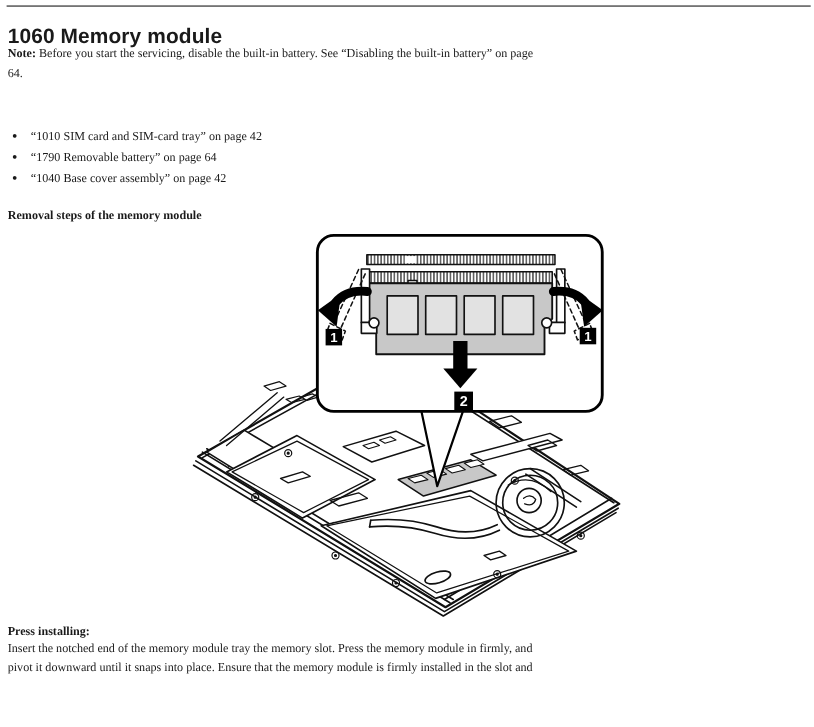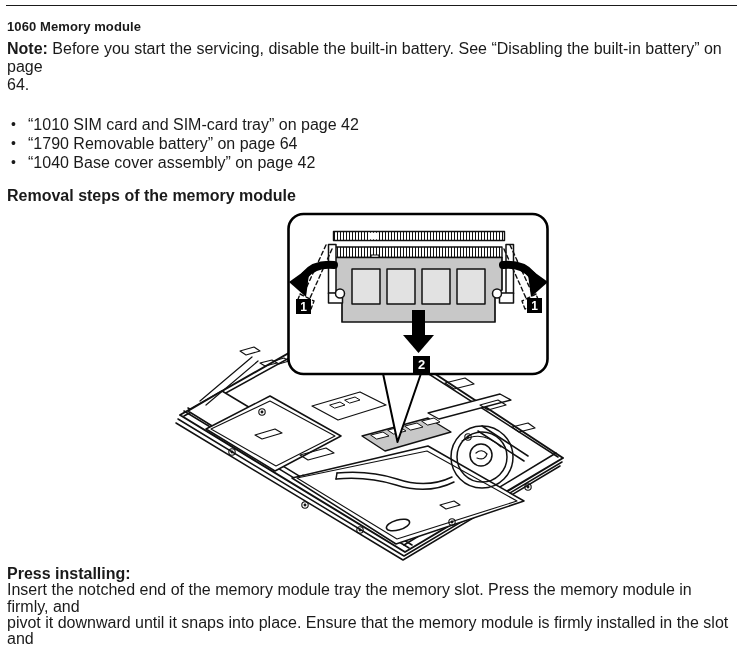--- a/index.html
+++ b/index.html
@@ -1,22 +1,22 @@
 <!DOCTYPE html>
 <html><head>
 <meta charset="utf-8">
 <style>
   html,body{margin:0;padding:0;background:#fff;}
   .page{
     position:relative;width:740px;height:661px;background:#ffffff;overflow:hidden;
     font-family:"Liberation Sans","DejaVu Sans",sans-serif;color:#1a1a1a;
   }
   .rule-top{position:absolute;top:5px;left:6px;width:731px;height:0;border-top:1.8px solid #1a1a1a;}
-  .title{position:absolute;top:10px;left:7px;font-size:13px;font-weight:bold;letter-spacing:.1px;}
-  .body-text{font-size:16px;}
+  .title{position:absolute;top:10px;left:7px;font-size:19px;font-weight:bold;letter-spacing:.1px;}
+  .body-text{font-size:11px;font-family:Liberation Serif, serif;}
   .note-block{position:absolute;top:40px;left:7px;width:726px;line-height:18px;}
   .b{font-weight:bold;}
   .access-intro{position:absolute;top:97px;left:7px;line-height:18px;}
   .fru-list{position:absolute;top:115px;left:7px;margin:0;padding:0;list-style:none;line-height:19.2px;}
   .fru-list li{position:relative;padding-left:21px;}
   .fru-list li::before{content:"•";position:absolute;left:4px;top:0;font-size:14px;}
   .removal-heading{position:absolute;top:187px;left:7px;font-weight:bold;line-height:18px;}
   .figure-wrap{position:absolute;top:205px;left:0;width:740px;height:360px;}
   .install-block{position:absolute;top:566px;left:7px;width:730px;line-height:16.3px;}
   svg text{font-family:"Liberation Sans","DejaVu Sans",sans-serif;}

